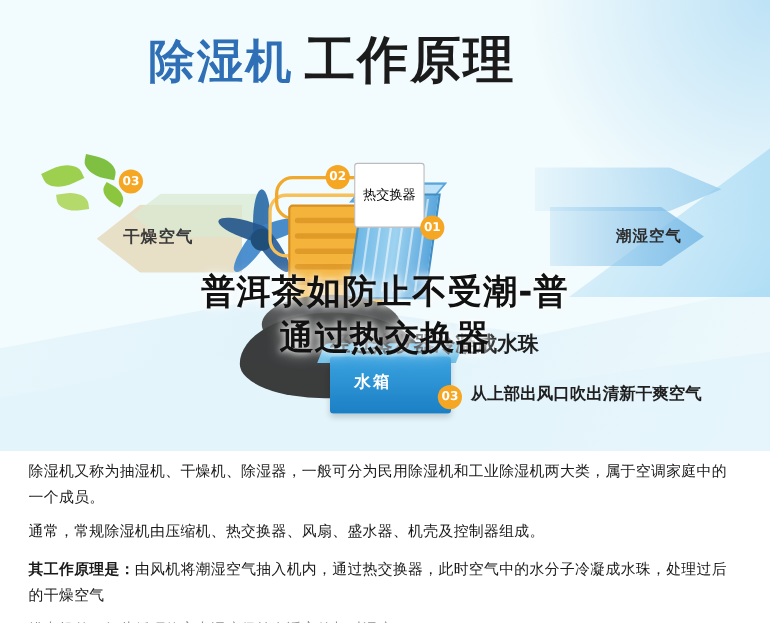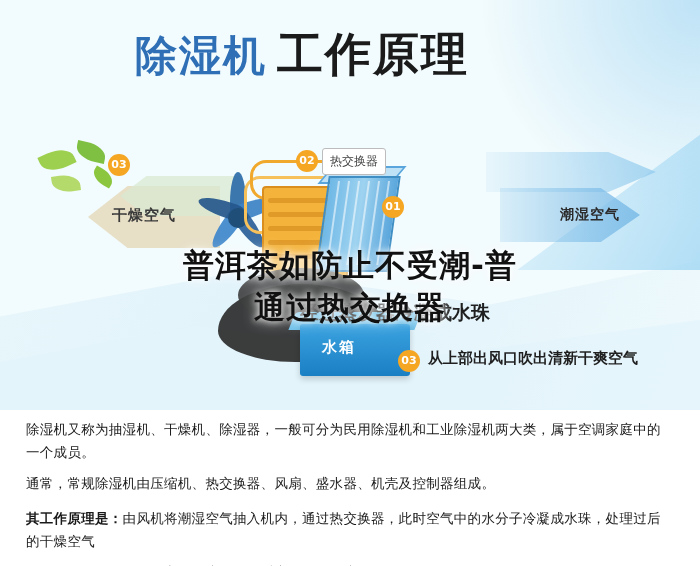--- a/index.html
+++ b/index.html
@@ -320,27 +320,27 @@
   }
   .badge.b-01 { left: 382px; top: 196px; text-align: center; }
   .badge.b-02 { left: 296px; top: 150px; }
   .badge.b-03a { left: 108px; top: 154px; }
   .badge.b-03b { left: 398px; top: 350px; }
 
   .tagbox {
     position: absolute;
     left: 322px;
     top: 148px;
-    padding: 4px 7px;
+    padding: 20px 7px;
     background: #ffffff;
     border: 1px solid #bcbcbc;
     border-radius: 3px;
     font-family: "DejaVu Sans", sans-serif;
     font-size: 12px;
-    color: #404040;
+    color: #000000;
     white-space: nowrap;
   }
 
   .callout {
     position: absolute;
     font-family: "DejaVu Sans", sans-serif;
     font-size: 15px;
     font-weight: bold;
     color: #1f1f1f;
     white-space: nowrap;

